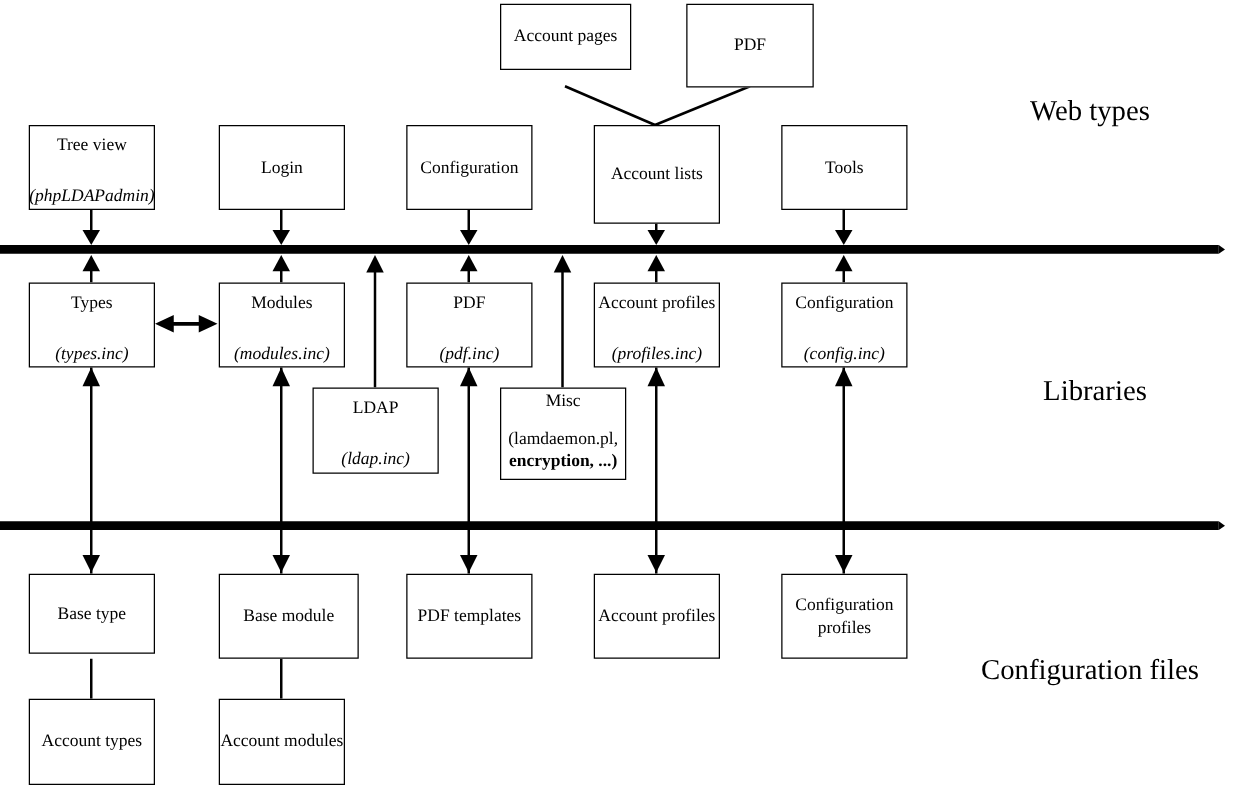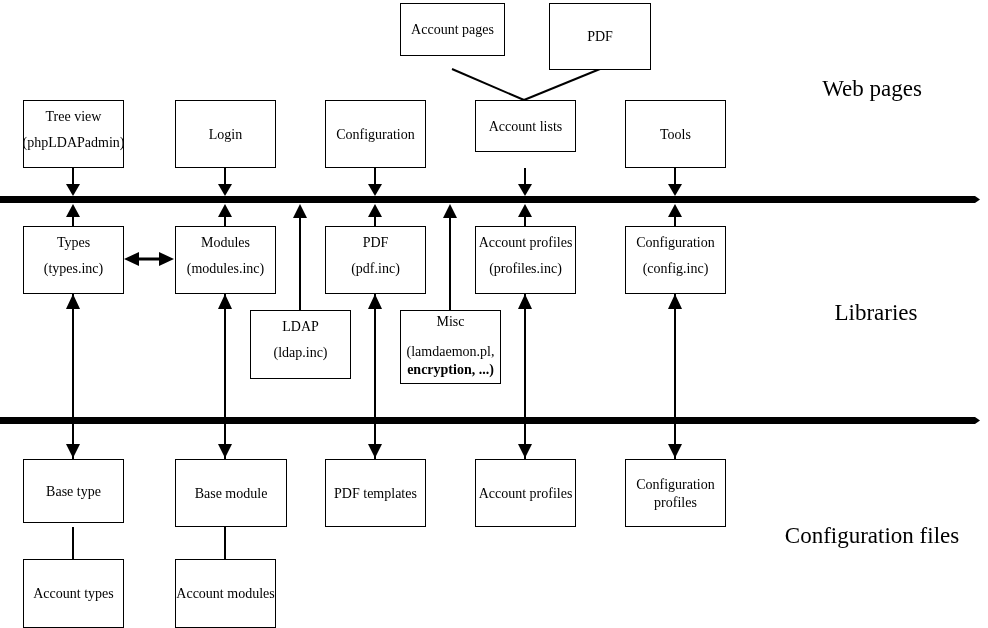--- a/index.html
+++ b/index.html
@@ -20,21 +20,21 @@
     display:flex;
     flex-direction:column;
     align-items:center;
     justify-content:center;
     text-align:center;
     font-size:14px;
     line-height:17px;
     white-space:nowrap;
   }
   .box.two{justify-content:flex-start;padding-top:7px;}
-  .box.two .l2{margin-top:9px;}
+  .box.two .l2{margin-top:24px;font-style:italic;}
   .box.misc{justify-content:flex-start;padding-top:2px;}
   .box.misc .l2{margin-top:13px;}
   .box.misc .l3{margin-top:1px;font-weight:bold;}
   .box.wrap2 .l2{margin-top:1px;}
   .zone-label{
     position:absolute;
     font-size:23px;
     transform:translateX(-50%);
     white-space:nowrap;
   }
@@ -102,42 +102,42 @@
 
       <line x1="450" y1="310" x2="450" y2="212" stroke-width="2"></line>
       <polygon stroke="none" points="443,218 457,218 450,204"></polygon>
 
       <line x1="132" y1="259" x2="166" y2="259" stroke-width="3"></line>
       <polygon stroke="none" points="139,252 139,266 124,259"></polygon>
       <polygon stroke="none" points="159,252 159,266 174,259"></polygon>
     </g>
   </svg>
 
-  <div class="zone-label" style="left:872px;top:76px">Web pages</div>
+  <div class="zone-label" style="left:872px;top:76px">Web types</div>
   <div class="zone-label" style="left:876px;top:300px">Libraries</div>
   <div class="zone-label" style="left:872px;top:523px">Configuration files</div>
 
   <div class="box" style="left:400px;top:3px;width:105px;height:53px">
     <span class="l1">Account pages</span>
   </div>
   <div class="box" style="left:549px;top:3px;width:102px;height:67px">
     <span class="l1">PDF</span>
   </div>
 
   <div class="box two" style="left:23px;top:100px;width:101px;height:68px">
     <span class="l1">Tree view</span>
     <span class="l2">(phpLDAPadmin)</span>
   </div>
   <div class="box" style="left:175px;top:100px;width:101px;height:68px">
     <span class="l1">Login</span>
   </div>
   <div class="box" style="left:325px;top:100px;width:101px;height:68px">
     <span class="l1">Configuration</span>
   </div>
-  <div class="box" style="left:475px;top:100px;width:101px;height:52px">
+  <div class="box" style="left:475px;top:100px;width:101px;height:79px">
     <span class="l1">Account lists</span>
   </div>
   <div class="box" style="left:625px;top:100px;width:101px;height:68px">
     <span class="l1">Tools</span>
   </div>
 
   <div class="box two" style="left:23px;top:226px;width:101px;height:68px">
     <span class="l1">Types</span>
     <span class="l2">(types.inc)</span>
   </div>

